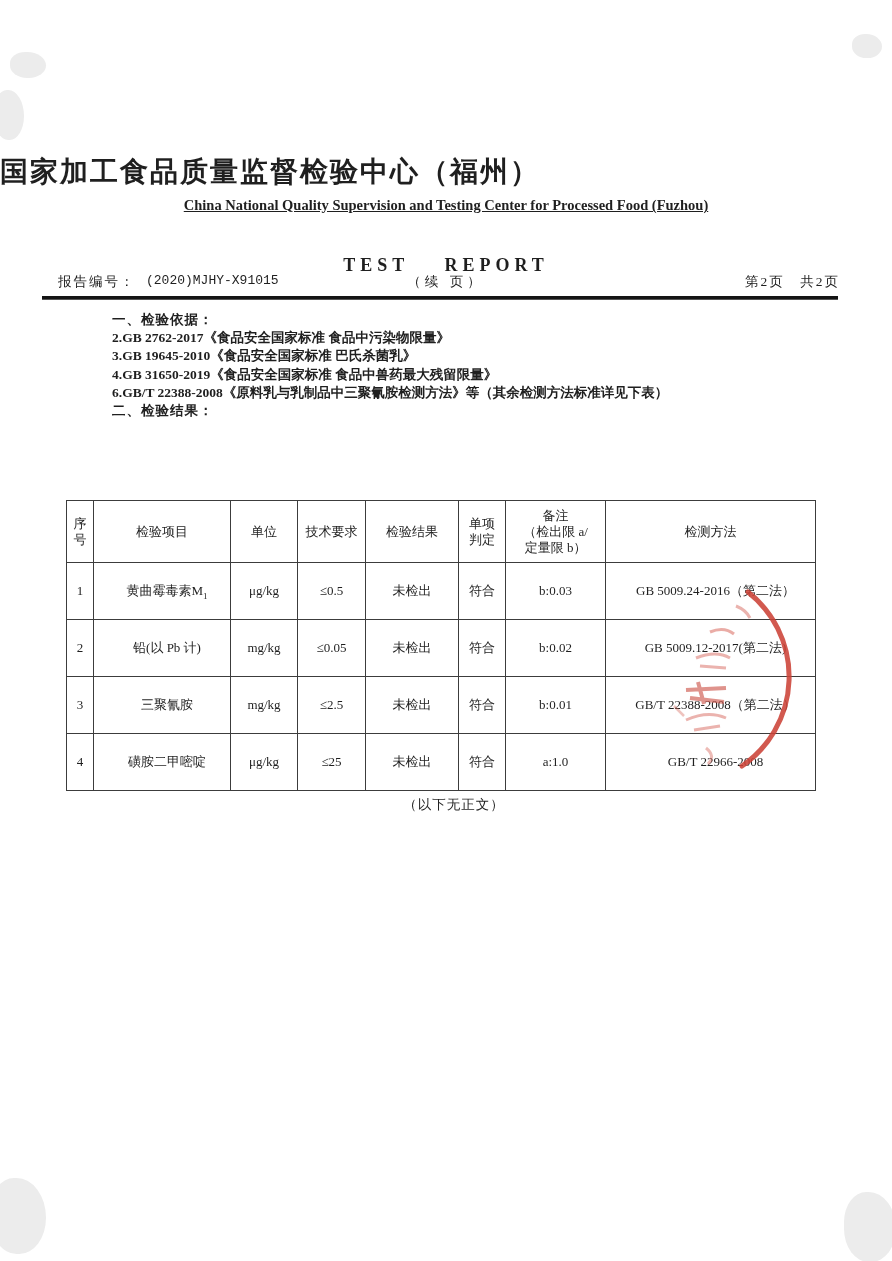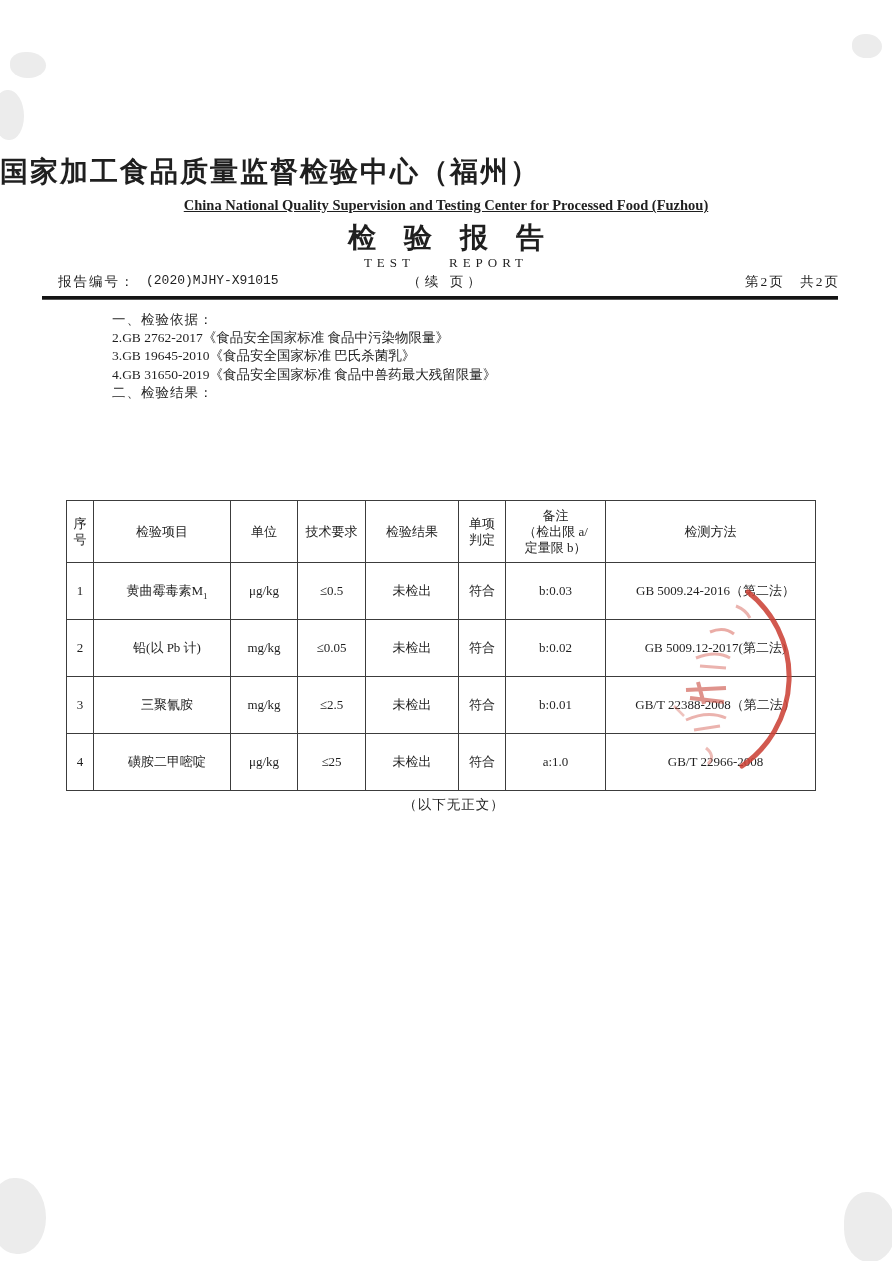--- a/index.html
+++ b/index.html
@@ -32,41 +32,41 @@
     font-size: 14.5px; font-weight: bold; text-decoration: underline;
   }
   .report-title-cn {
     position: absolute; top: 219px; left: 0; width: 100%;
     text-align: center;
     font-size: 28px; font-weight: bold;
   }
   .report-title-en {
     position: absolute; top: 255px; left: 0; width: 100%;
     text-align: center;
-    font-size: 13px; font-weight: normal;
+    font-size: 18px; font-weight: bold;
     letter-spacing: 5px; word-spacing: 26px;
   }
   .meta-row {
     position: absolute; top: 273px; left: 0; width: 100%; height: 20px;
     font-size: 13.5px;
   }
   .report-no-label { position: absolute; left: 58px; letter-spacing: 2px; }
   .report-no-value { position: absolute; left: 146px; font-family: "Liberation Mono", "DejaVu Sans Mono", monospace; font-size: 13px; }
   .continuation     { position: absolute; left: 0; width: 100%; text-align: center; letter-spacing: 4px; }
   .page-info        { position: absolute; right: 52px; letter-spacing: 2px; }
   .header-rule {
     position: absolute; top: 296px; left: 42px; width: 796px; height: 4px;
     background: #141414;
     border-bottom: 1px solid #555;
   }
 
   
   .text-block {
     position: absolute; top: 311px; left: 112px; width: 714px;
-    font-size: 13.5px; line-height: 18.2px;
+    font-size: 13.5px; line-height: 18.2px; font-weight: bold;
   }
   .section-heading { letter-spacing: 1px; }
   .basis-item { text-align: justify; }
 
   
   .results-table {
     position: absolute; top: 500px; left: 66px;
     border-collapse: collapse; table-layout: fixed;
     width: 749px;
     font-size: 13px;
@@ -97,36 +97,36 @@
 <div class="page">
 
   <div class="artifact" style="left:10px; top:52px; width:36px; height:26px;"></div>
   <div class="artifact" style="left:-6px; top:90px; width:30px; height:50px;"></div>
   <div class="artifact" style="left:852px; top:34px; width:30px; height:24px;"></div>
   <div class="artifact" style="left:-10px; top:1178px; width:56px; height:76px;"></div>
   <div class="artifact" style="left:844px; top:1192px; width:52px; height:70px;"></div>
 
   <div class="center-name-cn">国家加工食品质量监督检验中心（福州）</div>
   <div class="center-name-en">China National Quality Supervision and Testing Center for Processed Food (Fuzhou)</div>
-  <div class="report-title-cn">检　验　报　告</div>
   <div class="report-title-en">TEST REPORT</div>
 
   <div class="meta-row">
     <span class="continuation">（续 页）</span>
     <span class="report-no-label">报告编号：</span>
     <span class="report-no-value">(2020)MJHY-X91015</span>
     <span class="page-info">第2页　共2页</span>
   </div>
   <div class="header-rule"></div>
 
   <div class="text-block">
     <div class="section-heading">一、检验依据：</div>
     <div class="basis-item">2.GB 2762-2017《食品安全国家标准 食品中污染物限量》</div>
     <div class="basis-item">3.GB 19645-2010《食品安全国家标准 巴氏杀菌乳》</div>
     <div class="basis-item">4.GB 31650-2019《食品安全国家标准 食品中兽药最大残留限量》</div>
+    <div class="basis-item">6.GB/T 22388-2008《原料乳与乳制品中三聚氰胺检测方法》等（其余检测方法标准详见下表）</div>
     <div class="section-heading">二、检验结果：</div>
   </div>
 
   <table class="results-table">
     <colgroup>
       <col style="width:27px">
         <col style="width:137px">
         <col style="width:67px">
         <col style="width:68px">
       <col style="width:93px">

